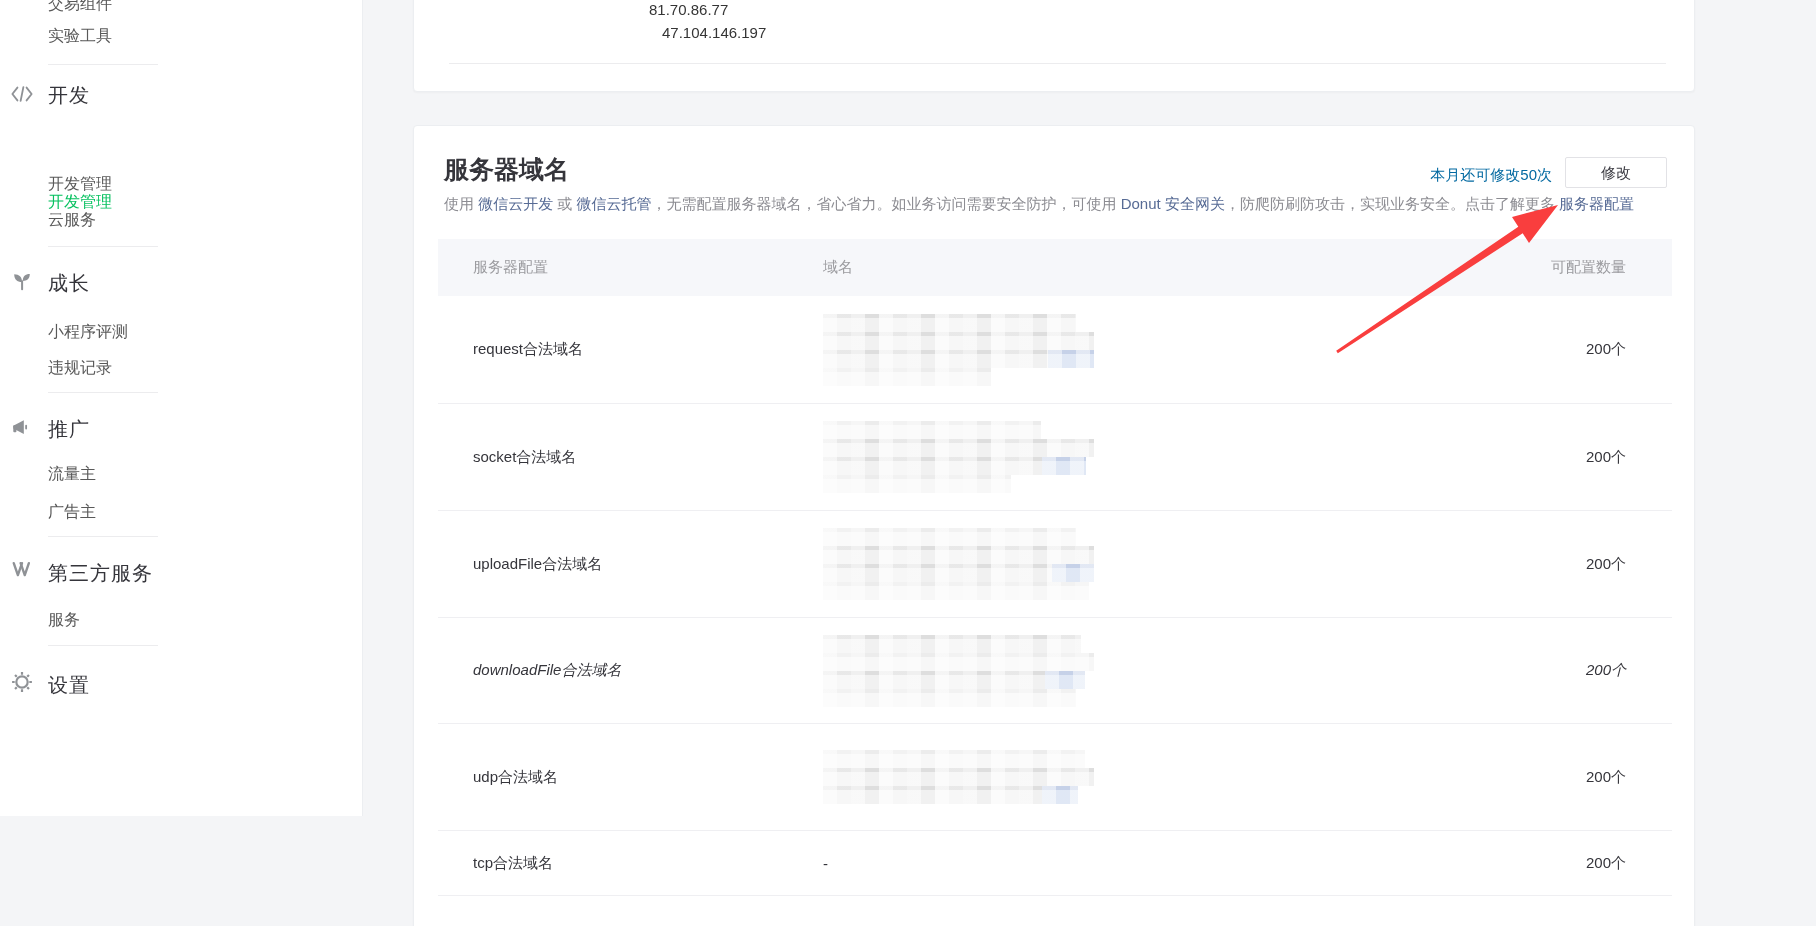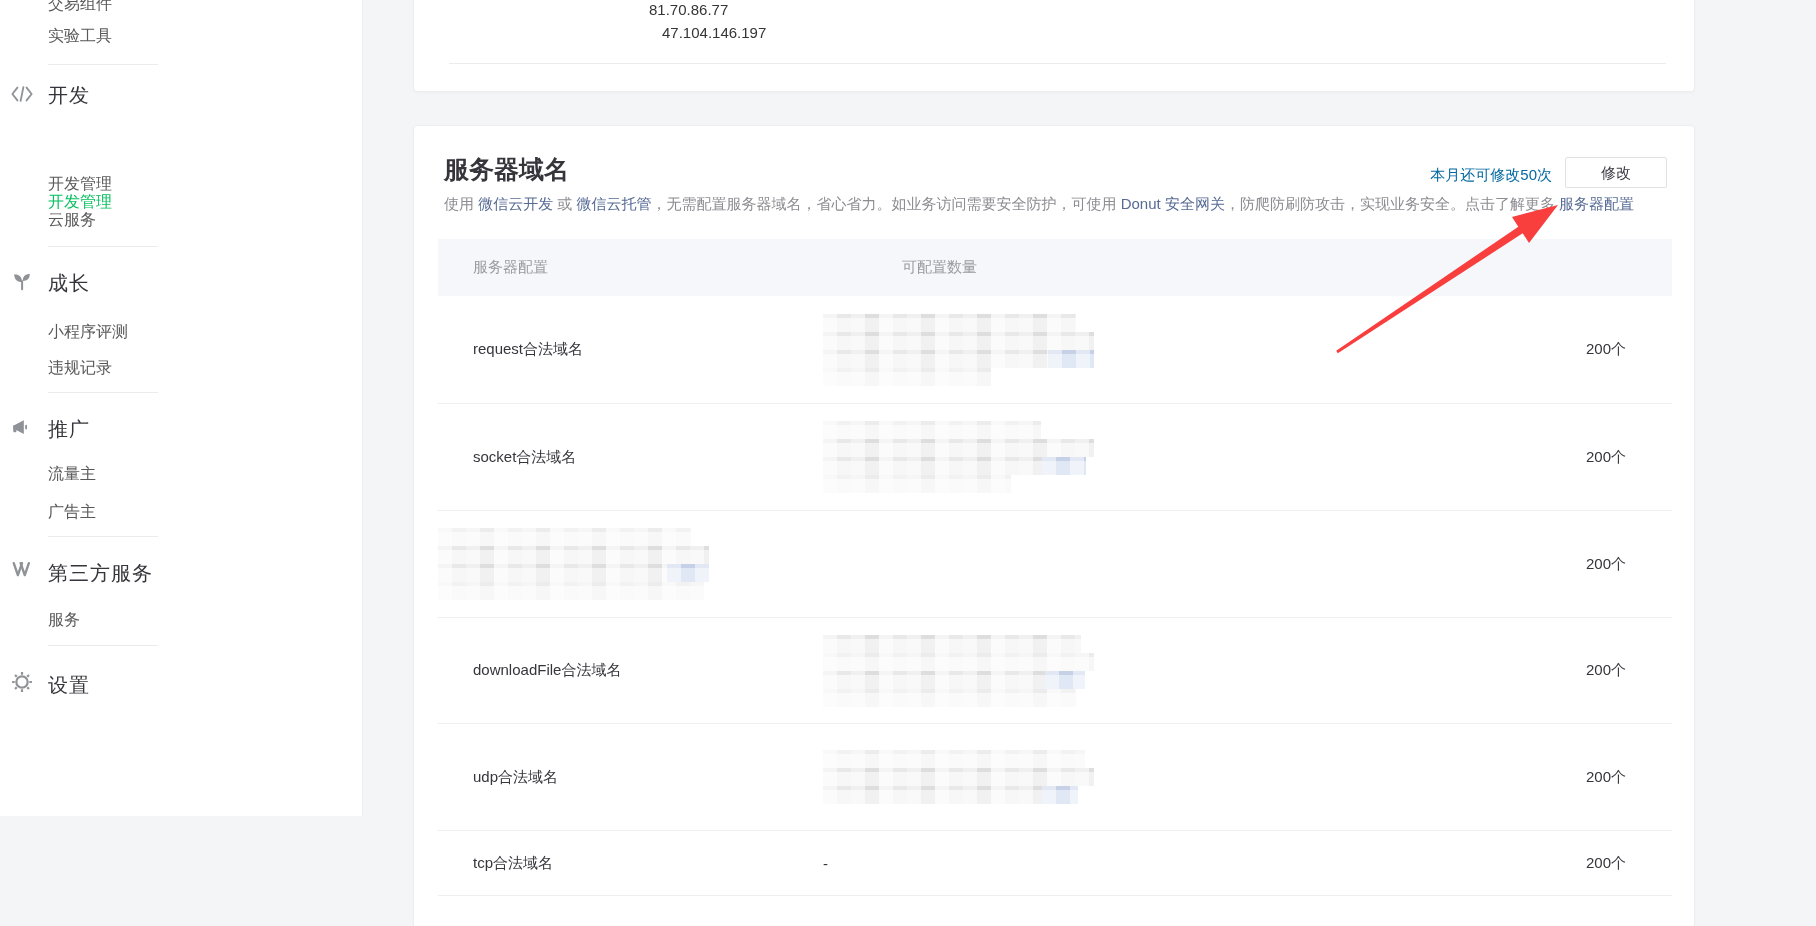--- a/index.html
+++ b/index.html
@@ -154,20 +154,21 @@
 <section class="card card-main">
   <h2 class="card-title">服务器域名</h2>
 
   <p class="card-desc"><span>使用 </span><span class="lnk">微信云开发</span><span> 或 </span><span class="lnk">微信云托管</span><span>，无需配置服务器域名，省心省力。如业务访问需要安全防护，可使用 </span><span class="lnk">Donut 安全网关</span><span>，防爬防刷防攻击，实现业务安全。点击了解更多 </span><span class="lnk">服务器配置</span></p>
 
   <div class="quota-note">本月还可修改50次</div>
   <button class="modify-btn">修改</button>
 
   <div class="thead">
     <div class="col-config">服务器配置</div>
+    <div class="col-domain">域名</div>
     <div class="col-quota">可配置数量</div>
   </div>
 
   <div class="tbody">
 
     <div class="trow" style="height:108px;">
       <div class="col-config">request合法域名</div>
       <div class="col-domain">
         <div class="mosaic">
           <div class="mz" style="width:253px;"></div>
@@ -190,34 +191,35 @@
           <div class="mz" style="width:263px;">
               <span class="mzb" style="width:44px;"></span>
             </div>
           <div class="mz lite" style="width:188px;"></div>
         </div>
       </div>
       <div class="col-quota">200个</div>
     </div>
 
     <div class="trow" style="height:107px;">
+      <div class="col-config">uploadFile合法域名</div>
       <div class="col-domain">
         <div class="mosaic">
           <div class="mz lite" style="width:253px;"></div>
           <div class="mz" style="width:271px;"></div>
           <div class="mz" style="width:271px;">
               <span class="mzb" style="width:42px;"></span>
             </div>
           <div class="mz lite" style="width:266px;"></div>
         </div>
       </div>
       <div class="col-quota">200个</div>
     </div>
 
-    <div class="trow" style="height:106px;">
+    <div class="trow" style="height:106px;font-style:italic;">
       <div class="col-config">downloadFile合法域名</div>
       <div class="col-domain">
         <div class="mosaic">
           <div class="mz" style="width:258px;"></div>
           <div class="mz lite" style="width:271px;"></div>
           <div class="mz" style="width:262px;">
               <span class="mzb" style="width:40px;"></span>
             </div>
           <div class="mz lite" style="width:253px;"></div>
         </div>

